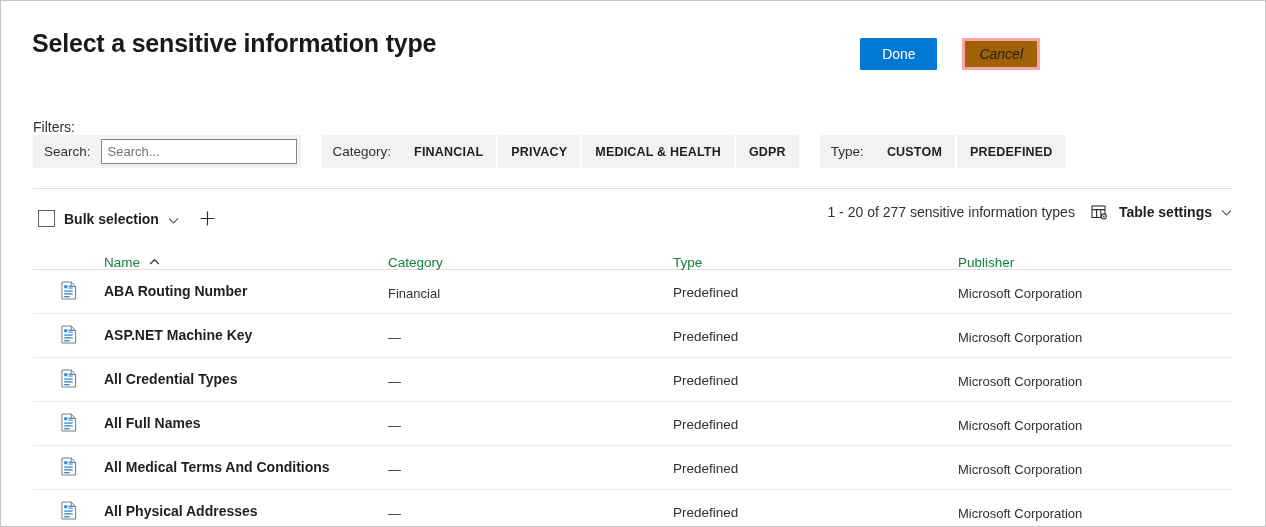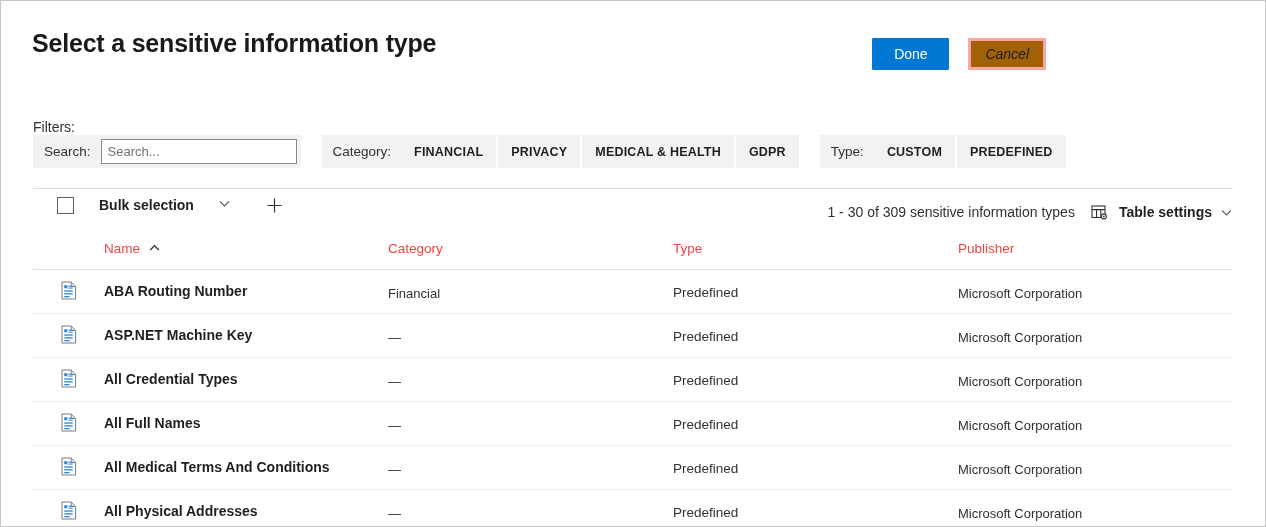--- a/index.html
+++ b/index.html
@@ -38,24 +38,24 @@
     left: 31px;
     top: 28px;
     font-size: 25px;
     font-weight: bold;
     letter-spacing: -0.2px;
     color: #1b1a19;
     white-space: nowrap;
   }
   .header-actions {
     position: absolute;
-    right: 39px;
+    right: 45px;
     top: 37px;
     display: flex;
-    gap: 19px;
+    gap: 25px;
   }
   .btn {
     height: 32px;
     min-width: 77px;
     box-sizing: border-box;
     font-size: 14px;
     font-family: "Liberation Sans", sans-serif;
     display: inline-flex;
     align-items: center;
     justify-content: center;
@@ -150,25 +150,25 @@
   
   .commandbar {
     position: absolute;
     left: 32px;
     top: 196px;
     width: 1200px;
     height: 30px;
   }
   .cmd-left {
     position: absolute;
-    left: 24px;
+    left: 5px;
     top: 0;
     display: flex;
-    align-items: flex-start;
-    gap: 16px;
+    align-items: flex-end;
+    gap: 0;
     height: 30px;
   }
   .cb-checkbox {
     width: 17px;
     height: 17px;
     box-sizing: border-box;
     border: 1px solid #605e5c;
     background: #ffffff;
     cursor: pointer;
   }
@@ -222,23 +222,23 @@
     top: 238px;
     width: 1200px;
   }
   .thead {
     position: relative;
     height: 30px;
     border-bottom: 1px solid #e1dfdd;
   }
   .th {
     position: absolute;
-    top: 2px;
+    top: 16px;
     font-size: 13.5px;
-    color: #ef4444;
+    color: #15803d;
     white-space: nowrap;
     text-align: right;
   }
   .th-name { left: 71px; }
   .th-category { left: 355px; }
   .th-type { left: 640px; }
   .th-publisher { left: 925px; }
   .sort-caret {
     display: inline-block;
     margin-left: 5px;
@@ -326,21 +326,21 @@
         </svg>
       </span>
       <span class="plus-icon">
         <svg width="17" height="17" viewBox="0 0 17 17">
           <path d="M8.5 1.5 V15.5 M1.5 8.5 H15.5" fill="none" stroke="#323130" stroke-width="1.2"></path>
         </svg>
       </span>
     </div>
 
     <div class="cmd-right">
-      <span class="result-count">1 - 30 of 309 sensitive information types</span>
+      <span class="result-count">1 - 20 of 277 sensitive information types</span>
       <span class="table-settings-icon">
         <svg width="19" height="17" viewBox="0 0 19 17">
           <rect x="1" y="2" width="13" height="11.5" fill="none" stroke="#323130" stroke-width="1.1"></rect>
           <path d="M1 5.6 H14 M5.6 5.6 V13.5 M9.8 5.6 V13.5" fill="none" stroke="#323130" stroke-width="1.1"></path>
           <circle cx="12.8" cy="12.4" r="3" fill="#ffffff"></circle>
           <circle cx="12.8" cy="12.4" r="2.5" fill="none" stroke="#323130" stroke-width="1.1"></circle>
           <circle cx="12.8" cy="12.4" r="0.85" fill="#323130"></circle>
         </svg>
       </span>
       <span class="table-settings-label">Table settings</span>

